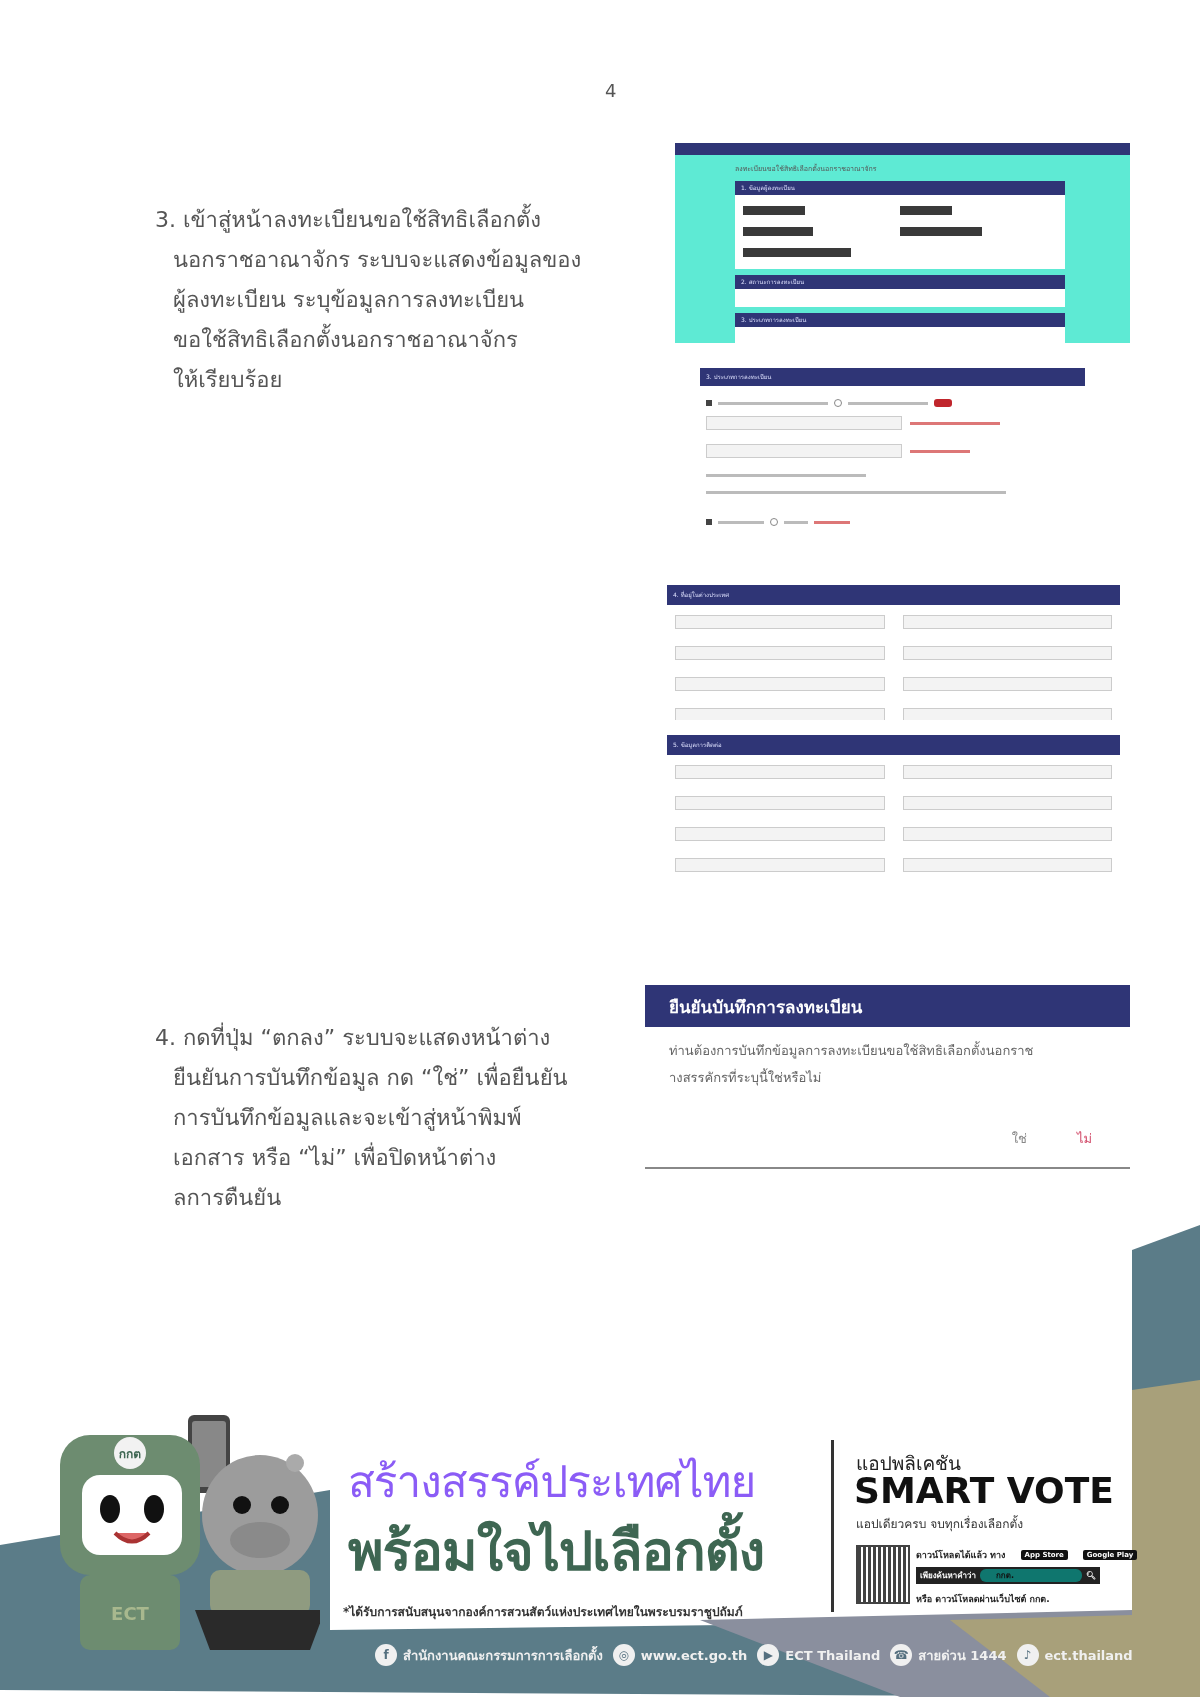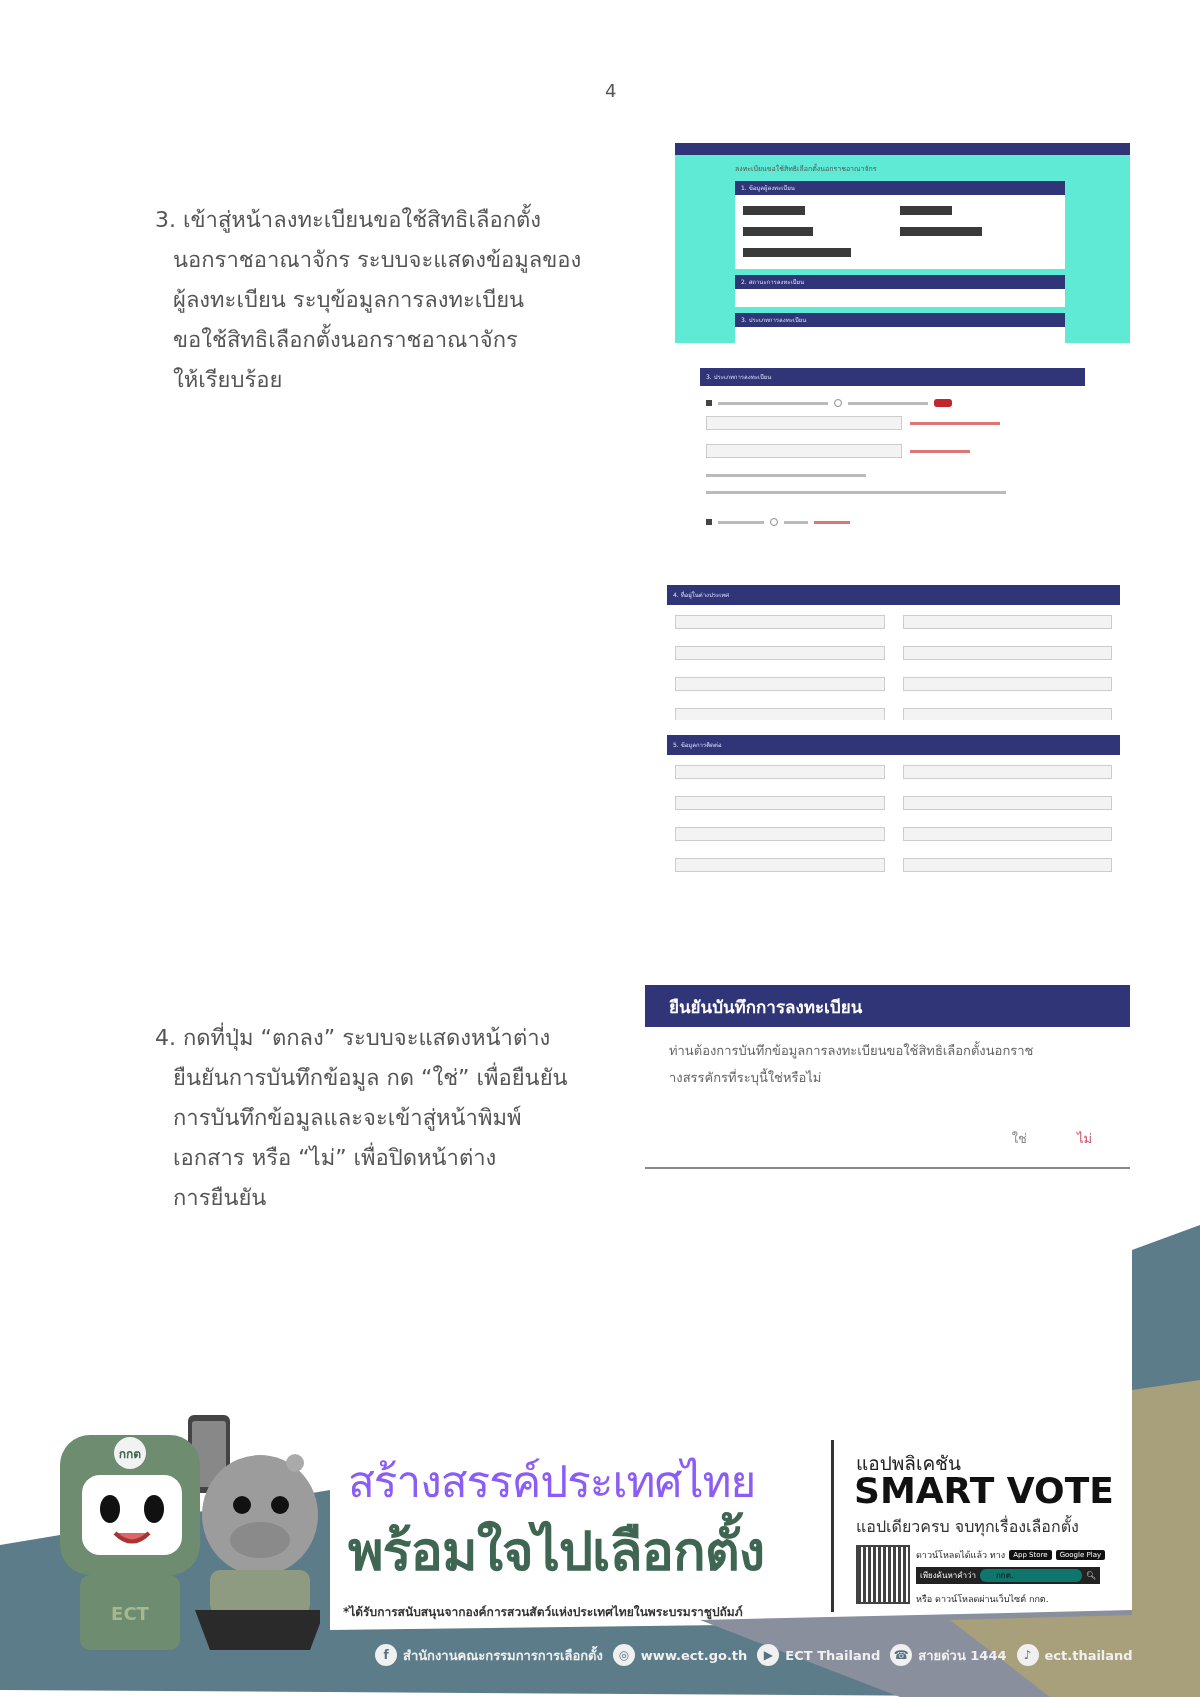--- a/index.html
+++ b/index.html
@@ -37,24 +37,24 @@
   #dialog .dlg-actions { position:absolute; right:38px; bottom:18px; display:flex; gap:50px; font-size:13px; }
   #dialog .yes { color:#888; }
   #dialog .no { color:#d24c6a; }
   .bg-teal { position:absolute; }
   .headline1 { position:absolute; left:348px; top:1446px; font-size:44px; color:#8b5cf6; letter-spacing:-1px; white-space:nowrap;text-align:right; }
   .headline2 { position:absolute; left:348px; top:1508px; font-size:54px; font-weight:bold; color:#3e6652; letter-spacing:-1px; white-space:nowrap; }
   .credit { position:absolute; left:343px; top:1602px; font-size:12px; color:#333; font-weight:bold; white-space:nowrap; }
   .divider-v { position:absolute; left:831px; top:1440px; width:3px; height:172px; background:#333; }
   .app-label { position:absolute; left:856px; top:1448px; font-size:19px; color:#222; }
   .app-name { position:absolute; left:854px; top:1470px; font-size:36px; font-weight:bold; color:#111; letter-spacing:0px; font-family:"DejaVu Sans", sans-serif; }
-  .app-tag { position:absolute; left:856px; top:1514px; font-size:16px; color:#333; white-space:nowrap; }
+  .app-tag { position:absolute; left:856px; top:1514px; font-size:12px; color:#333; white-space:nowrap; }
   .qr { position:absolute; left:856px; top:1545px; width:50px; height:55px;
         background:repeating-linear-gradient(90deg,#222 0 3px,#fff 3px 5px), #fff; opacity:.85; border:2px solid #222; }
-  .dl-row { position:absolute; left:916px; font-size:9px; color:#222; display:flex; gap:4px; align-items:center; white-space:nowrap; }
+  .dl-row { position:absolute; left:916px; font-size:9px; color:#222; display:flex; gap:15px; align-items:center; white-space:nowrap;font-weight:bold; }
   .store-badge { background:#111; color:#fff; font-size:7px; padding:1px 4px; border-radius:2px; }
   .search-box { background:#222; color:#fff; font-size:8px; padding:2px 4px; display:flex; gap:4px; align-items:center; }
   .search-box .field { background:#0f766e; color:#111; padding:0 16px; width:70px;border-radius:6px; }
 
   .footer { position:absolute; left:375px; top:1644px; display:flex; gap:10px; align-items:center; font-size:13px; font-weight:bold; color:#f0f0f0; white-space:nowrap; }
   .footer .ico { width:22px; height:22px; border-radius:50%; background:#f0f0f0; color:#55707f; font-size:12px; display:inline-flex; align-items:center; justify-content:center; }
   .footer .item { display:flex; gap:6px; align-items:center; }
 
   .mascot { position:absolute; }
 </style>
@@ -148,21 +148,21 @@
     <div class="inputbox"></div>
     <div class="inputbox"></div>
   </div>
 </div>
 
 <div class="step-text" id="step4">
   <div>4. กดที่ปุ่ม “ตกลง” ระบบจะแสดงหน้าต่าง</div>
   <div class="indent">ยืนยันการบันทึกข้อมูล กด “ใช่” เพื่อยืนยัน</div>
   <div class="indent">การบันทึกข้อมูลและจะเข้าสู่หน้าพิมพ์</div>
   <div class="indent">เอกสาร หรือ “ไม่” เพื่อปิดหน้าต่าง</div>
-  <div class="indent">การยืนยัน</div>
+  <div class="indent">ลการตืนยัน</div>
 </div>
 
 <div id="dialog">
   <div class="dlg-head">ยืนยันบันทึกการลงทะเบียน</div>
   <div class="dlg-body">
     <div>ท่านต้องการบันทึกข้อมูลการลงทะเบียนขอใช้สิทธิเลือกตั้งนอกราช</div>
     <div>างสรรคักรที่ระบุนี้ใช่หรือไม่</div>
   </div>
   <div class="dlg-actions">
     <span class="yes">ใช่</span>

